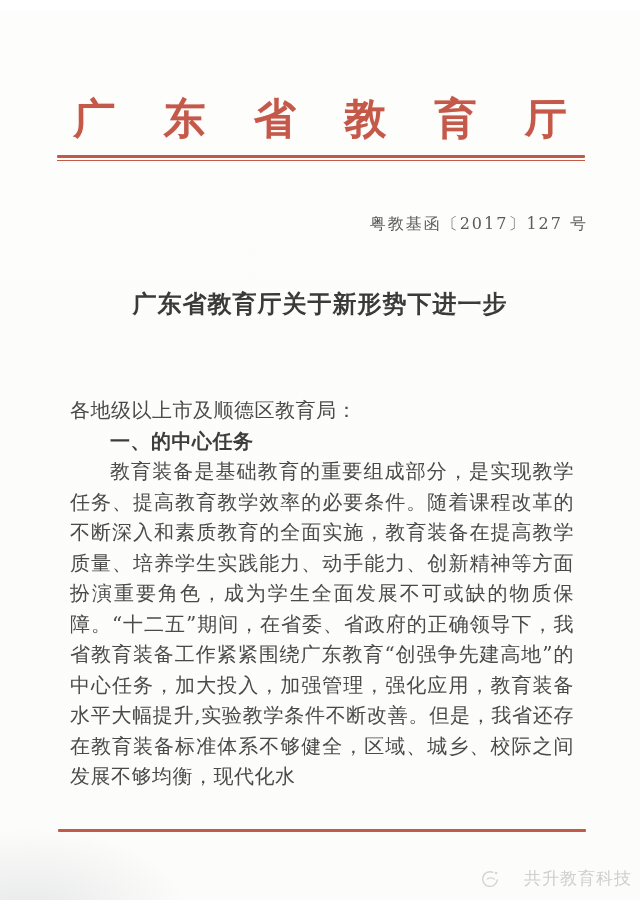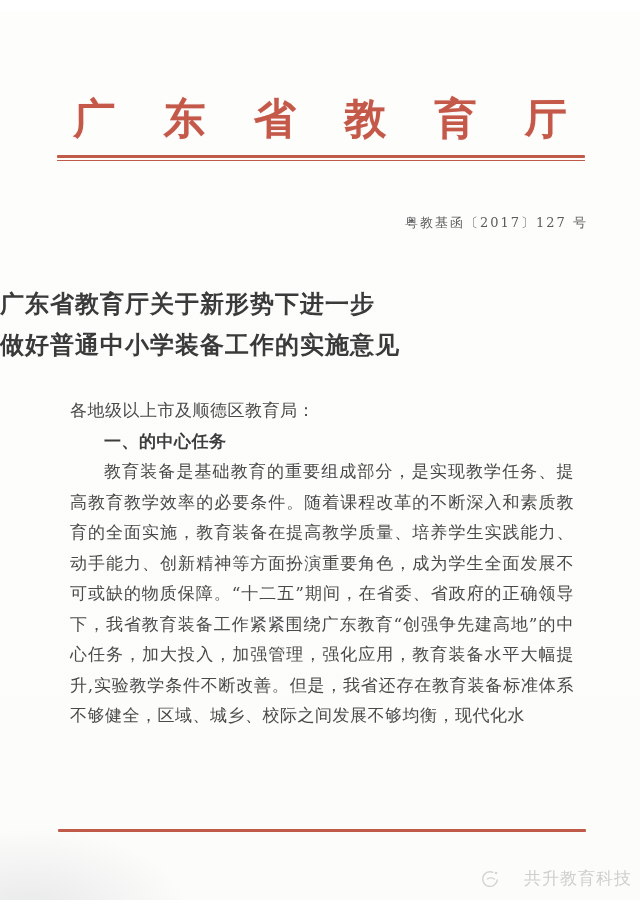--- a/index.html
+++ b/index.html
@@ -35,34 +35,34 @@
     letter-spacing:1.15em;
     padding-left:1.15em;
     text-shadow:0 0 1px rgba(196,89,74,0.35);
   }
   .rule-double{position:absolute;top:144px;left:57px;width:528px;}
   .rule-thick{height:3px;background:var(--rule-red);border-radius:1px;}
   .rule-thin{height:1px;background:var(--rule-red);margin-top:2px;}
   
   .doc-number{
     position:absolute;top:203px;right:52px;
-    font-size:13px;color:#5b5b5b;letter-spacing:2px;
+    font-size:16px;color:#5b5b5b;letter-spacing:2px;
   }
   
   .doc-title{
     position:absolute;top:272px;left:0;width:100%;
-    margin:0;
+    margin:0;text-align:center;
     font-size:24px;line-height:41px;font-weight:700;
     color:var(--ink-dark);letter-spacing:1px;
   }
   .doc-title .title-line{display:block;}
   
   .doc-body{
     position:absolute;top:384px;left:70px;width:504px;
-    font-size:17px;line-height:30.5px;
+    font-size:20px;line-height:30.5px;
     color:var(--ink);
     text-align:justify;
     letter-spacing:0.5px;
   }
   .doc-body p{margin:0;}
   .indent{text-indent:2em;}
   .section-heading{
     font-weight:700;color:#3d3d3d;text-indent:2em;
   }
   
@@ -91,21 +91,20 @@
     <div class="rule-double">
       <div class="rule-thick"></div>
       <div class="rule-thin"></div>
     </div>
   </header>
 
   <div class="doc-number">粤教基函〔2017〕127 号</div>
 
   <h2 class="doc-title">
     <span class="title-line">广东省教育厅关于新形势下进一步</span>
-    <span class="title-line">做好普通中小学装备工作的实施意见</span>
   </h2>
 
   <div class="doc-body">
     <p class="salutation">各地级以上市及顺德区教育局：</p>
     <p class="section-heading">一、的中心任务</p>
     <p class="para indent">教育装备是基础教育的重要组成部分，是实现教学任务、提高教育教学效率的必要条件。随着课程改革的不断深入和素质教育的全面实施，教育装备在提高教学质量、培养学生实践能力、动手能力、创新精神等方面扮演重要角色，成为学生全面发展不可或缺的物质保障。“十二五”期间，在省委、省政府的正确领导下，我省教育装备工作紧紧围绕广东教育“创强争先建高地”的中心任务，加大投入，加强管理，强化应用，教育装备水平大幅提升,实验教学条件不断改善。但是，我省还存在教育装备标准体系不够健全，区域、城乡、校际之间发展不够均衡，现代化水</p>
   </div>
 
   <div class="footer-rule"></div>
 

